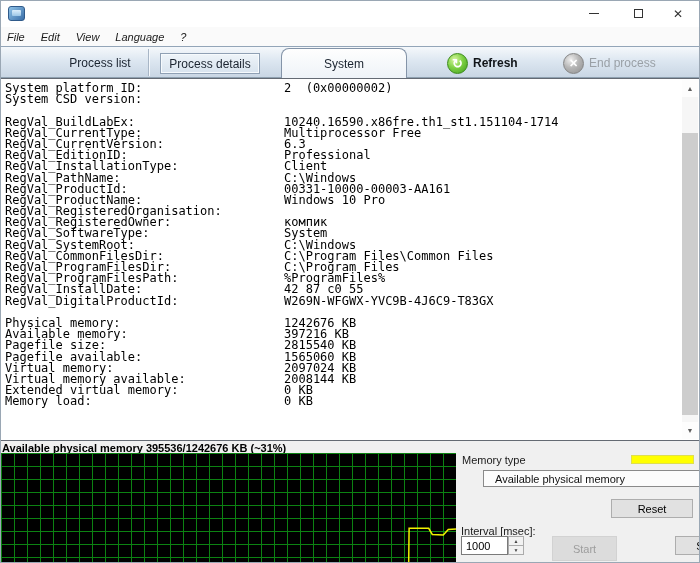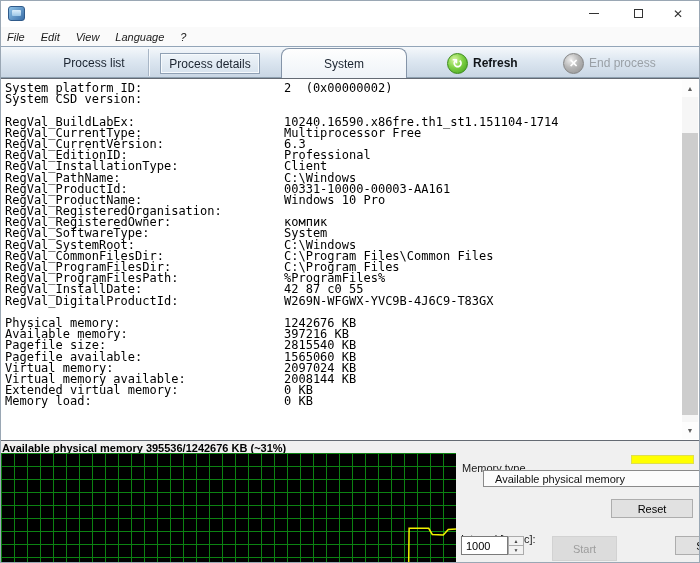--- a/index.html
+++ b/index.html
@@ -21,21 +21,21 @@
 
   
   .menubar { position:absolute; left:0; top:27px; width:700px; height:19px; background:#fafafa;
              display:flex; align-items:center; padding-left:5px; gap:12px; }
   .menu-item { font-size:11px; color:#1a1a1a; padding:1px 2px;font-style:italic; }
 
   
   .tabstrip { position:absolute; left:0; top:46px; width:700px; height:32px;
               background:linear-gradient(#f5f8fb 0%,#dde7f1 45%,#c9d6e4 100%);
               border-top:1px solid #93a5b8; border-bottom:1px solid #8ea0b0; }
-  .tab-flat { position:absolute; left:0; top:1px; width:148px; height:29px; display:flex;
+  .tab-flat { position:absolute; left:0; top:1px; width:160px; height:29px; display:flex;
               align-items:center; justify-content:center; font-size:12px; color:#1b2430;padding-left:40px; }
   .tab-divider { position:absolute; left:148px; top:2px; width:1px; height:27px; background:#a8b6c6;
               box-shadow:1px 0 0 #f4f8fc; }
   .tab-boxed { position:absolute; left:160px; top:6px; width:100px; height:21px; display:flex;
               align-items:center; justify-content:center; font-size:12px; color:#1b2430;
               border:1px solid #8fa0b4; background:linear-gradient(#eef4f9,#d8e3ee);
               box-shadow:0 0 0 1px #f6fafd inset; }
   .tab-active { position:absolute; left:281px; top:1px; width:126px; height:30px; display:flex;
               align-items:center; justify-content:center; font-size:12px; color:#1b2430;
               background:linear-gradient(#fefefe,#eef3f8); border:1px solid #8494a8;
@@ -68,21 +68,21 @@
 
   
   .bottom { position:absolute; left:0; top:441px; width:700px; height:122px; background:#f0f0f0; }
   .graph-header { position:absolute; left:2px; top:1px; font-size:11px; font-weight:bold; color:#000; }
   .graph { position:absolute; left:1px; top:12px; width:455px; height:110px; background:#000;
            background-image:
              repeating-linear-gradient(to right, var(--grid) 0 1px, transparent 1px 13px),
              repeating-linear-gradient(to bottom, var(--grid) 0 1px, transparent 1px 13px); }
   .graph svg { position:absolute; inset:0; }
 
-  .ctl-label { position:absolute; font-size:11px; color:#1a1a1a;margin-top:8px; }
+  .ctl-label { position:absolute; font-size:11px; color:#1a1a1a; }
   .swatch { position:absolute; left:631px; top:14px; width:63px; height:9px; border:1px solid #dede50; }
   .combo { position:absolute; left:461px; top:29px; width:240px; height:17px; background:#fcfcfc;
            border:1px solid #8a8a8a; display:flex; align-items:center; justify-content:space-between;
            font-size:11px; padding:0 11px; color:#111;margin-left:22px; }
   .combo .chev { font-size:10px; color:#444; line-height:1; }
   .btn { position:absolute; background:#e1e1e1; border:1px solid #adadad; font-size:11px; color:#000;
          display:flex; align-items:center; justify-content:center;
          font-family:"Liberation Sans", sans-serif; }
   .btn.reset { left:611px; top:58px; width:82px; height:19px; }
   .btn.start { left:552px; top:95px; width:65px; height:25px; background:#dcdcdc;

